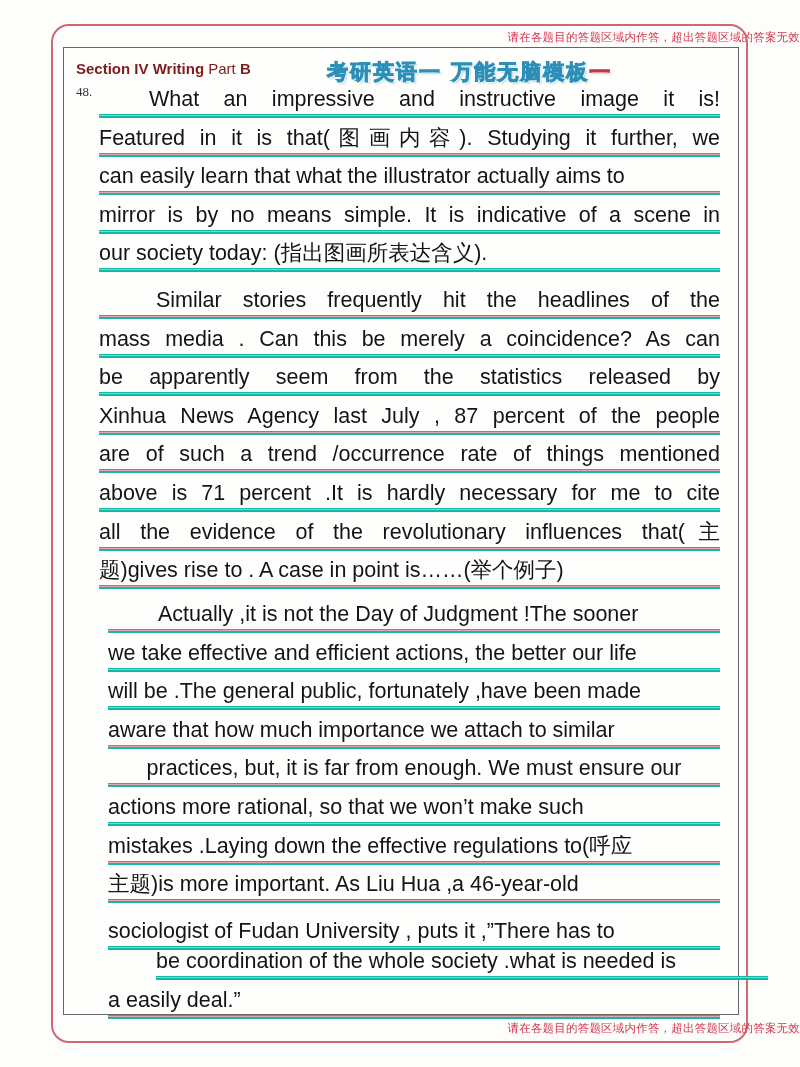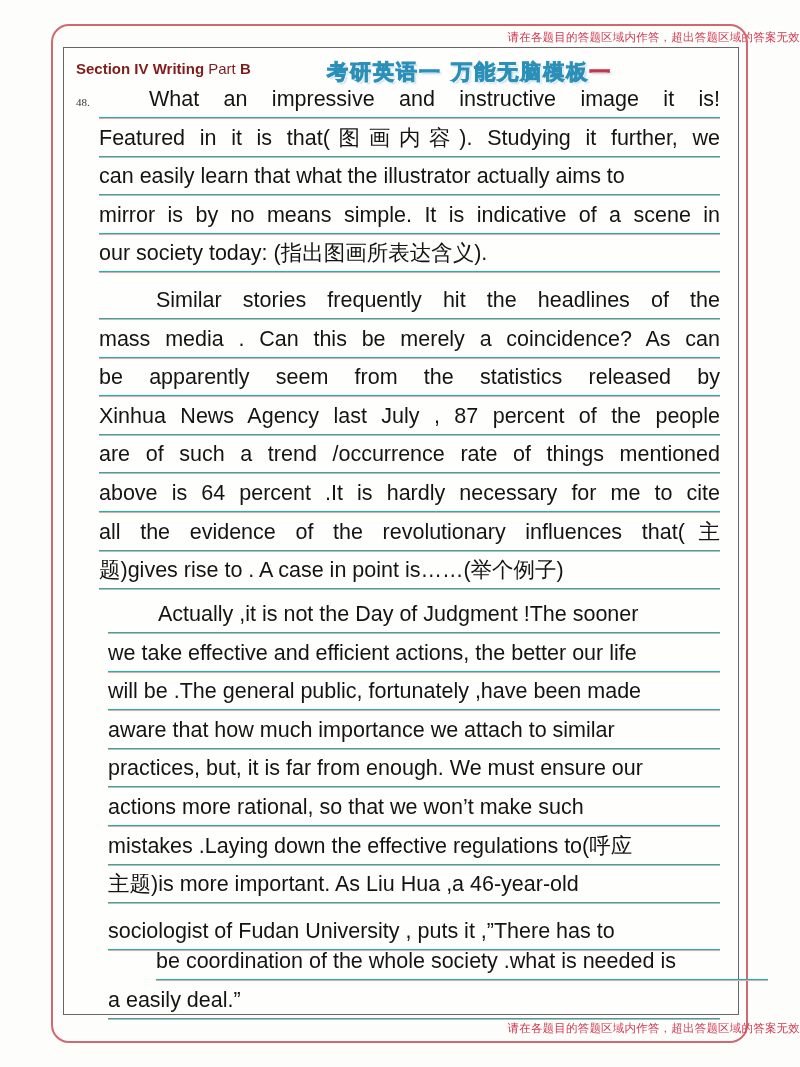--- a/index.html
+++ b/index.html
@@ -54,30 +54,30 @@
     font-weight: bold;
     font-size: 21px;
     letter-spacing: 2px;
     color: #6fd3ee;
     -webkit-text-stroke: 1px #2c8fb8;
     text-shadow: 1px 1px 0 #ffffff, 2px 2px 2px rgba(60,140,180,0.35);
   }
   .banner .dash-red { color: #f07a8a; -webkit-text-stroke: 1px #c4374a; }
   .q-number {
     position: absolute;
-    left: 76px; top: 96px;
+    left: 76px; top: 84px;
     font-family: "Liberation Serif", "DejaVu Serif", serif;
-    font-size: 11px;
+    font-size: 13px;
     color: #333;
   }
   .line {
     position: absolute;
     height: 38px;
     box-sizing: border-box;
-    border-bottom: 1px solid #14b8a6;
+    border-bottom: 4px solid #14b8a6;
     font-size: 21.5px;
     line-height: 38px;
     white-space: nowrap;
     overflow: visible;
   }
   .line::after {
     content: "";
     position: absolute;
     left: 0; right: 0; bottom: -2px;
     height: 1px;
@@ -132,31 +132,31 @@
     <div class="line justify" style="top: 358.2px; left: 99px; width: 621px;">
       <span class="txt">be apparently seem from the statistics released by</span>
     </div>
     <div class="line justify" style="top: 396.8px; left: 99px; width: 621px;">
       <span class="txt">Xinhua News Agency last July ,  87 percent of the people</span>
     </div>
     <div class="line justify" style="top: 435.4px; left: 99px; width: 621px;">
       <span class="txt">are of such a trend /occurrence rate of things mentioned</span>
     </div>
     <div class="line justify" style="top: 474px; left: 99px; width: 621px;">
-      <span class="txt">above is 64 percent .It is hardly necessary for me to cite</span>
+      <span class="txt">above is 71 percent .It is hardly necessary for me to cite</span>
     </div>
     <div class="line justify" style="top: 512.6px; left: 99px; width: 621px;">
       <span class="txt">all the evidence of the revolutionary influences that(主</span>
     </div>
     <div class="line" style="top: 551.2px; left: 99px; width: 621px;"><span class="txt">题)gives rise to .  A case in point is……(举个例子)</span></div>
     <div class="line" style="top: 595px; left: 108px; width: 612px;"><span class="txt" style="padding-left: 50px; box-sizing: border-box;">Actually ,it is not the Day of Judgment !The sooner</span></div>
     <div class="line" style="top: 633.6px; left: 108px; width: 612px;"><span class="txt">we take effective and efficient actions, the better our life</span></div>
     <div class="line" style="top: 672.2px; left: 108px; width: 612px;"><span class="txt">will be .The general public, fortunately ,have been made</span></div>
     <div class="line" style="top: 710.8px; left: 108px; width: 612px;"><span class="txt">aware that how much importance we attach to similar</span></div>
-    <div class="line" style="top: 749.4px; left: 108px; width: 612px;"><span class="txt">practices, but, it is far from enough. We must ensure our</span></div>
+    <div class="line" style="top: 749.4px; left: 108px; width: 612px; text-align: center;"><span class="txt">practices, but, it is far from enough. We must ensure our</span></div>
     <div class="line" style="top: 788px; left: 108px; width: 612px;"><span class="txt">actions more rational, so that we won’t make such</span></div>
     <div class="line" style="top: 826.6px; left: 108px; width: 612px;"><span class="txt">mistakes .Laying down the effective regulations to(呼应</span></div>
     <div class="line" style="top: 865.2px; left: 108px; width: 612px;"><span class="txt">主题)is more important. As Liu Hua ,a 46-year-old</span></div>
     <div class="line" style="top: 903.8px; left: 108px; width: 612px; margin-top: 8px;"><span class="txt">sociologist of Fudan University , puts it ,”There has to</span></div>
     <div class="line" style="top: 942.4px; left: 108px; width: 612px; margin-left: 48px;"><span class="txt">be coordination of the whole society .what is needed is</span></div>
     <div class="line" style="top: 981px; left: 108px; width: 612px;"><span class="txt">a easily deal.”</span></div>
   </div>
 
 <div class="notice bottom">请在各题目的答题区域内作答，超出答题区域的答案无效</div>
 

